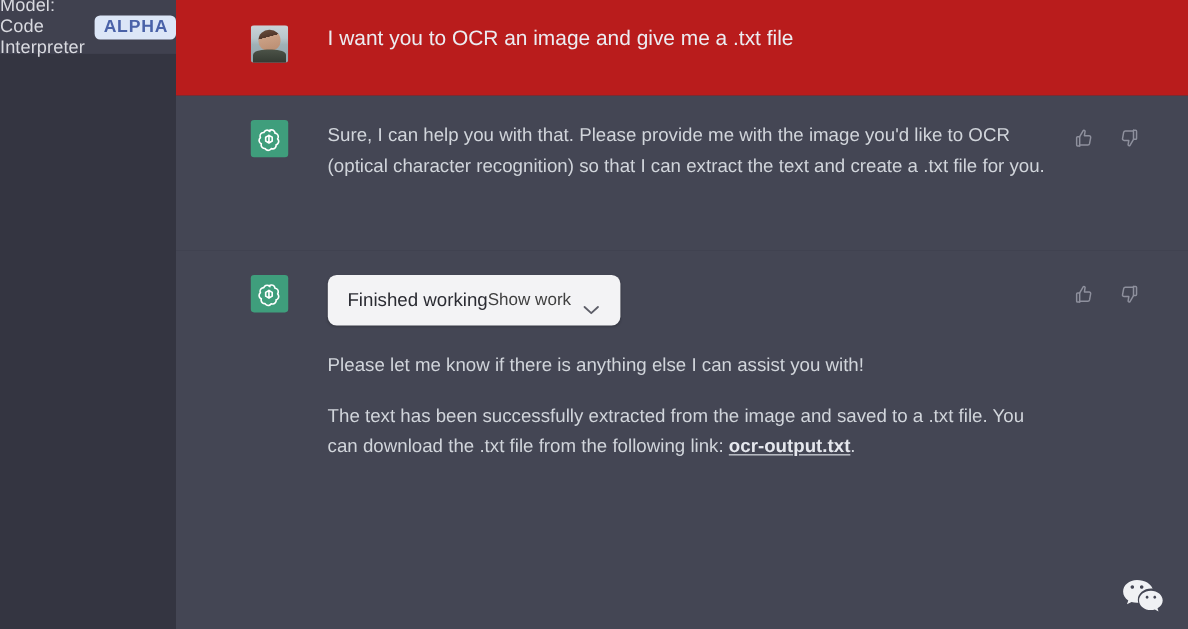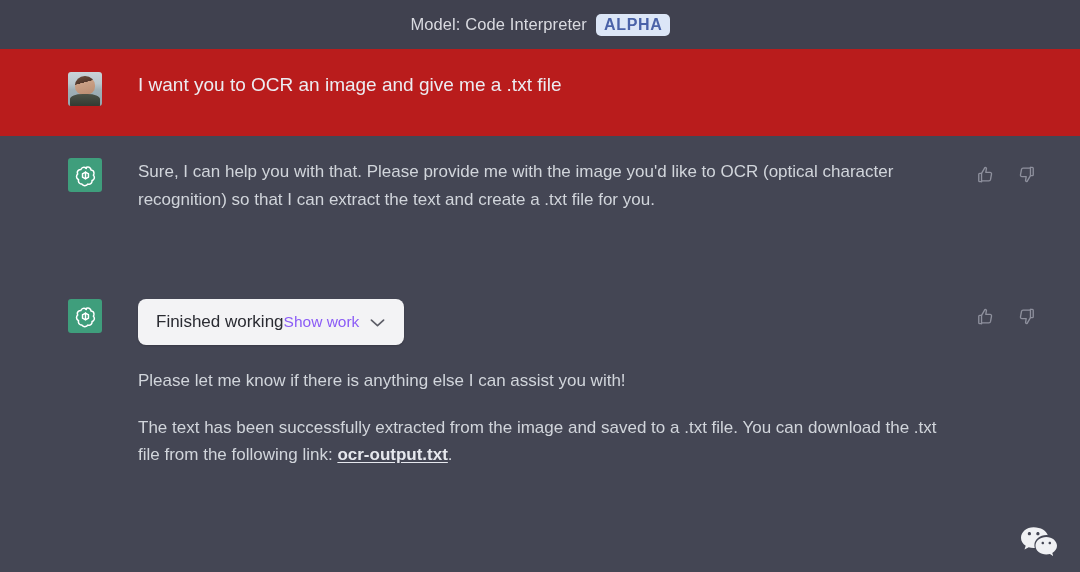--- a/index.html
+++ b/index.html
@@ -7,21 +7,21 @@
   html, body {
     width:1080px; height:572px;
     background:#343541;
     font-family:"Liberation Sans", sans-serif;
     overflow:hidden;
   }
 
   .app {
     position:relative;
     width:1080px; height:572px;
-    display:flex; flex-direction:column;
+    display:flex; flex-direction:row;
   }
 
   
   .header {
     height:49px; flex:0 0 49px;
     background:#40414f;
     display:flex; align-items:center; justify-content:center;
     gap:9px;
   }
   .header-title {
@@ -124,22 +124,22 @@
     border-radius:8px;
     padding:13px 19px 13px 18px;
     margin-bottom:22px;
     box-shadow:0 1px 2px rgba(0,0,0,.18);
   }
   .work-status {
     color:#2a2b32;
     font-size:17px;
   }
   .work-toggle {
-    display:inline-flex; align-items:flex-start; gap:11px;
-    color:#8b5cf6;
+    display:inline-flex; align-items:flex-end; gap:11px;
+    color:#404040;
     font-size:15.5px;
   }
   .chevron { width:15px; height:9px; display:block; }
 
   
   .feedback {
     position:absolute;
     right:44px;
     display:flex; gap:22px;
     align-items:center;

